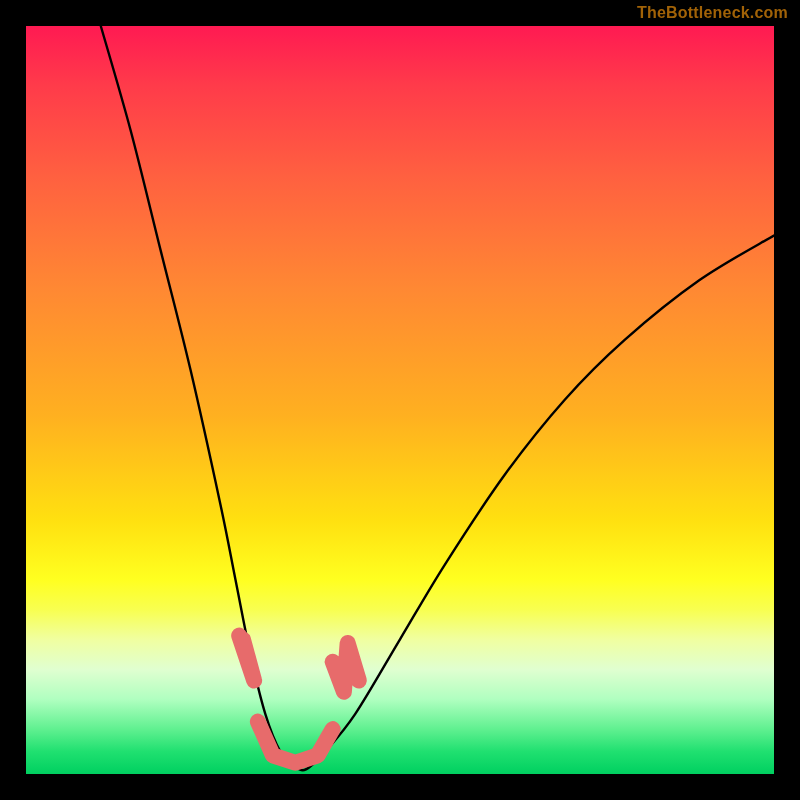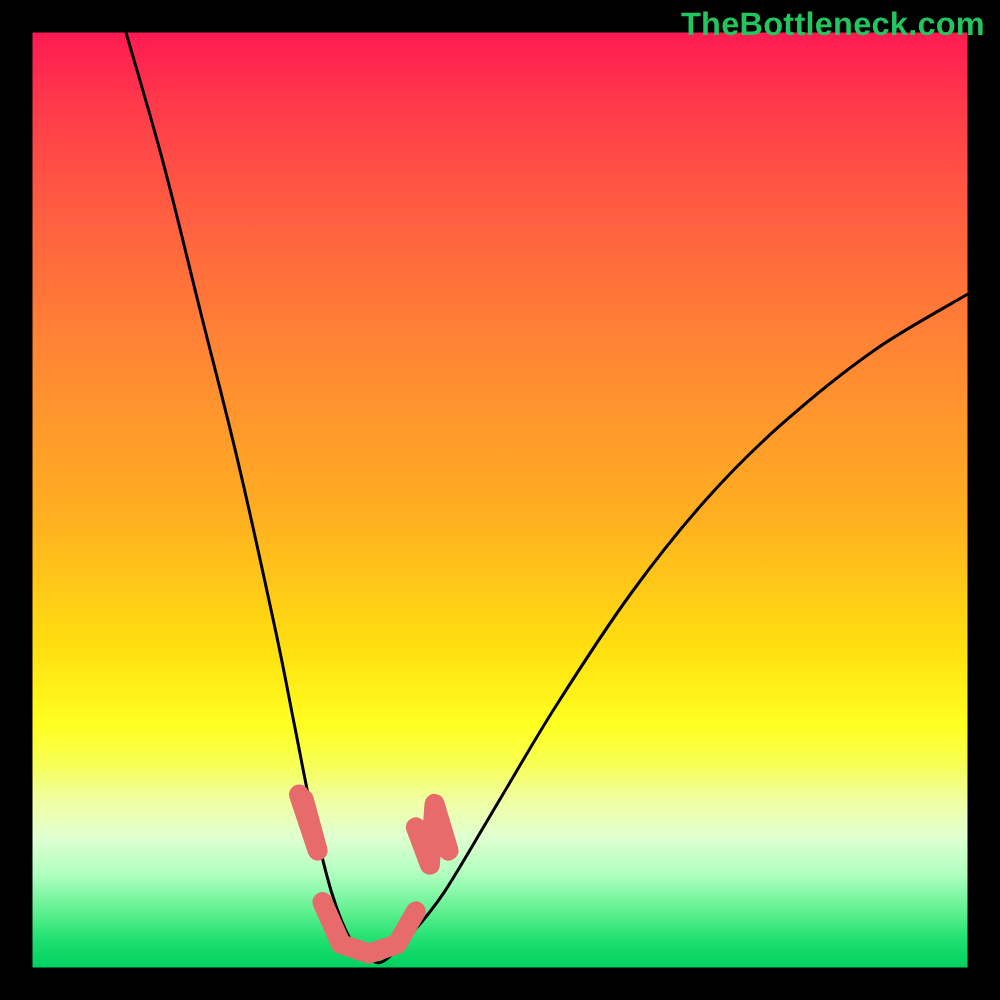--- a/index.html
+++ b/index.html
@@ -31,23 +31,23 @@
       #60f090 94%,
       #20e070 97%,
       #00d060 100%
     );
   }
   .watermark {
     position: absolute;
     top: 4px;
     right: 12px;
     font-family: Arial, Helvetica, sans-serif;
-    font-size: 26px;
+    font-size: 16px;
     font-weight: 600;
-    color: #22c55e;
+    color: #a16207;
     letter-spacing: 0.2px;
   }
   svg.curve {
     position: absolute;
     left: 0;
     top: 0;
     width: 748px;
     height: 748px;
     overflow: visible;
   }

